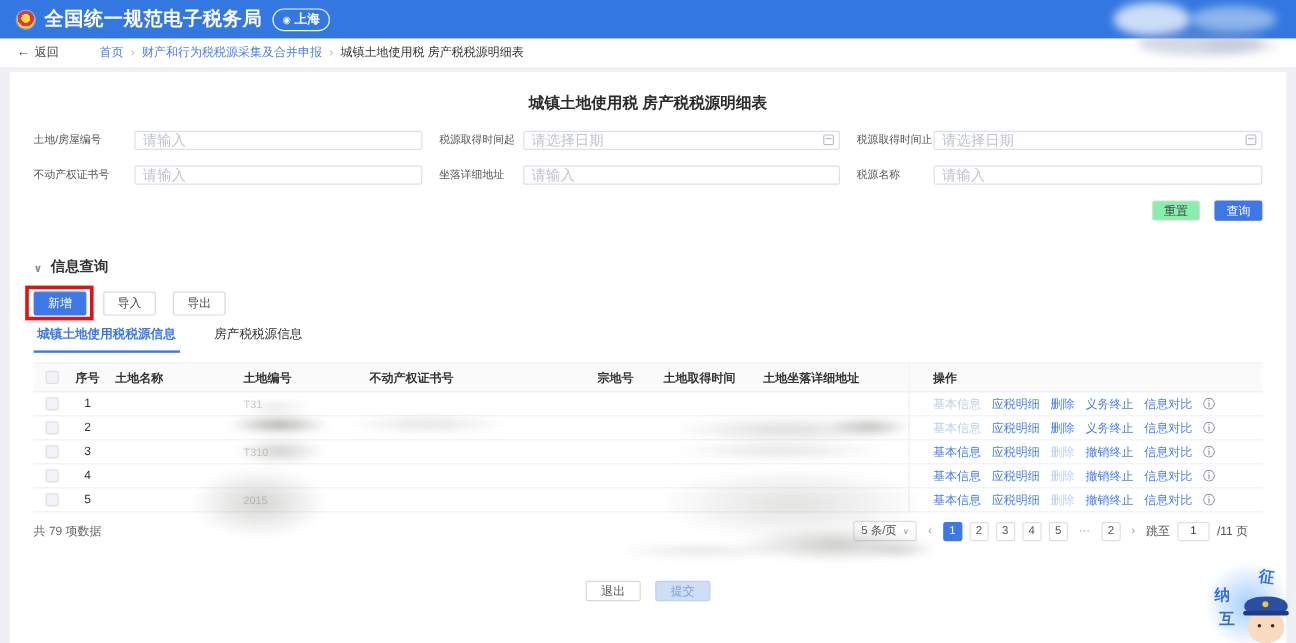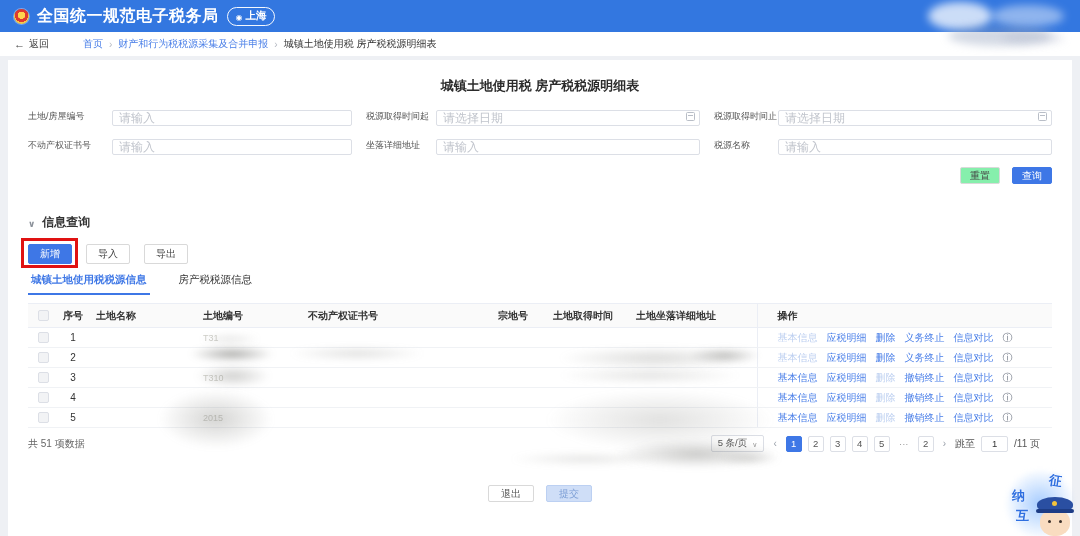--- a/index.html
+++ b/index.html
@@ -308,21 +308,21 @@
         <td></td>
         <td></td>
         <td class="ops">
           <span class="lnk">基本信息</span><span class="lnk">应税明细</span><span class="lnk dim">删除</span><span class="lnk">撤销终止</span><span class="lnk">信息对比</span><span class="info-icon"></span>
         </td>
       </tr>
     </tbody>
   </table>
 
   <div class="tfoot">
-    <span class="total">共 51 项数据</span>
+    <span class="total">共 79 项数据</span>
     <div class="pager">
       <span class="psize">
         <span>5 条/页</span>
         <span class="caret-icon"></span>
       </span>
       <span class="pnav prev"></span>
       <span class="pg active">1</span>
       <span class="pg">2</span>
       <span class="pg">3</span>
       <span class="pg">4</span>

